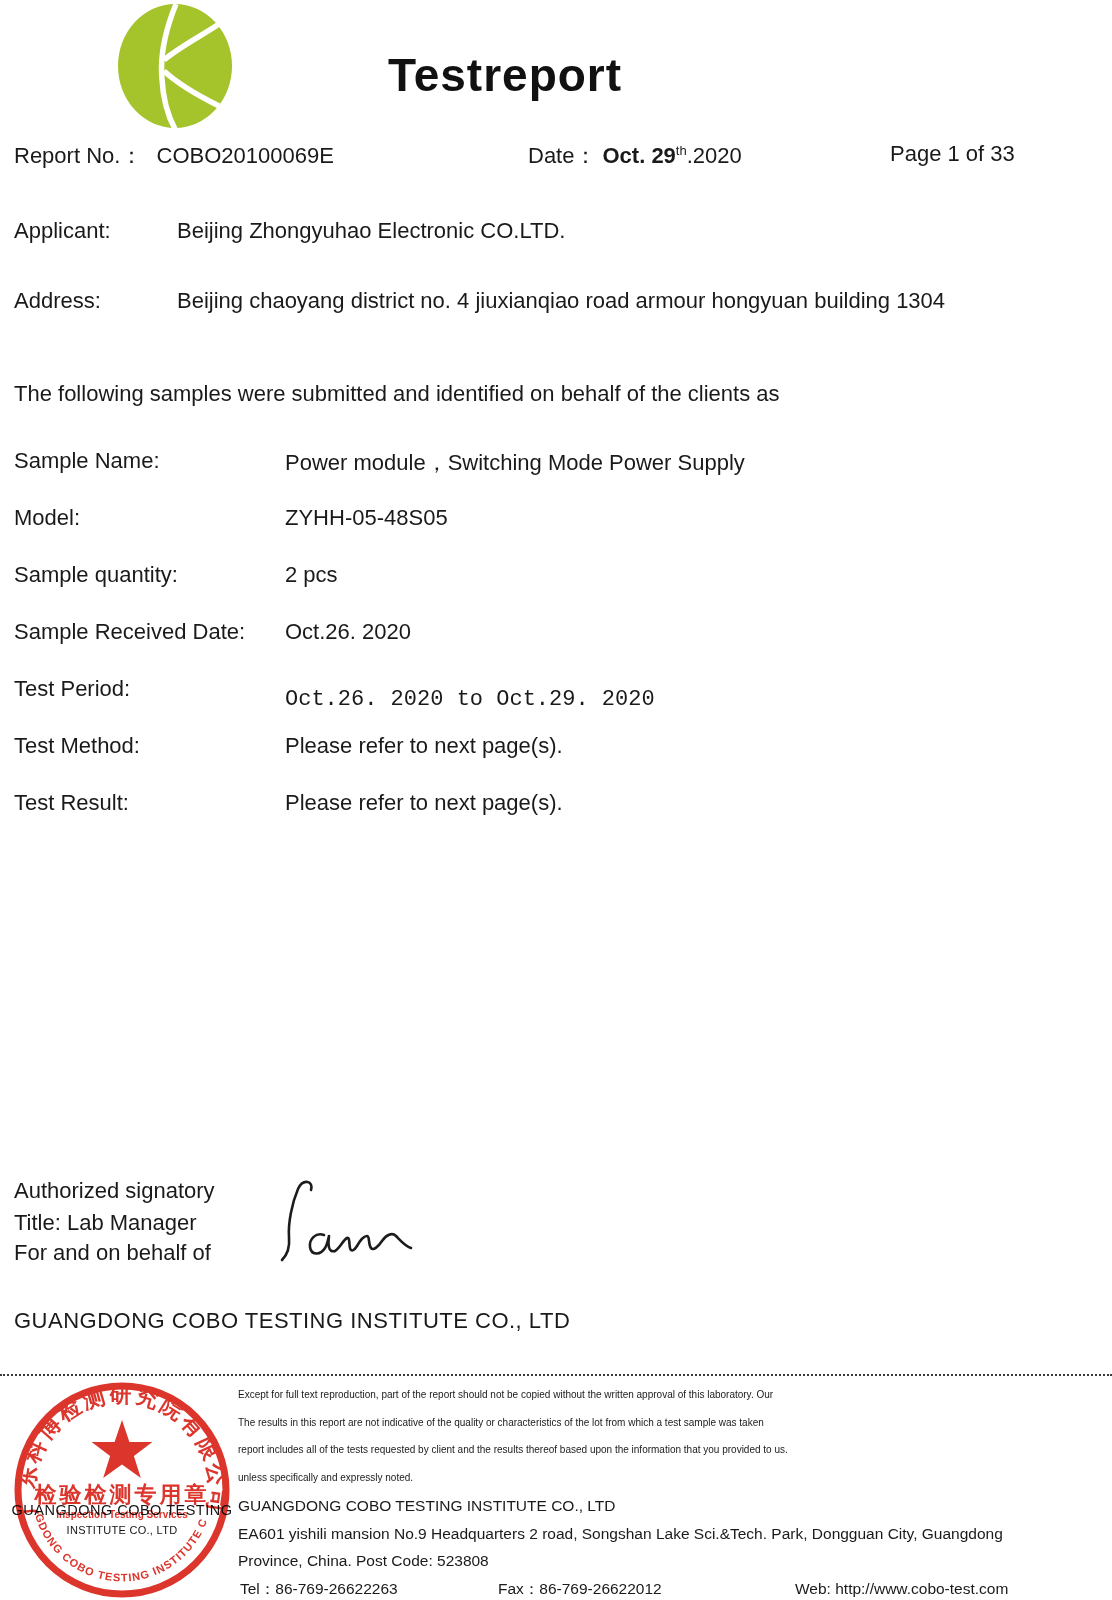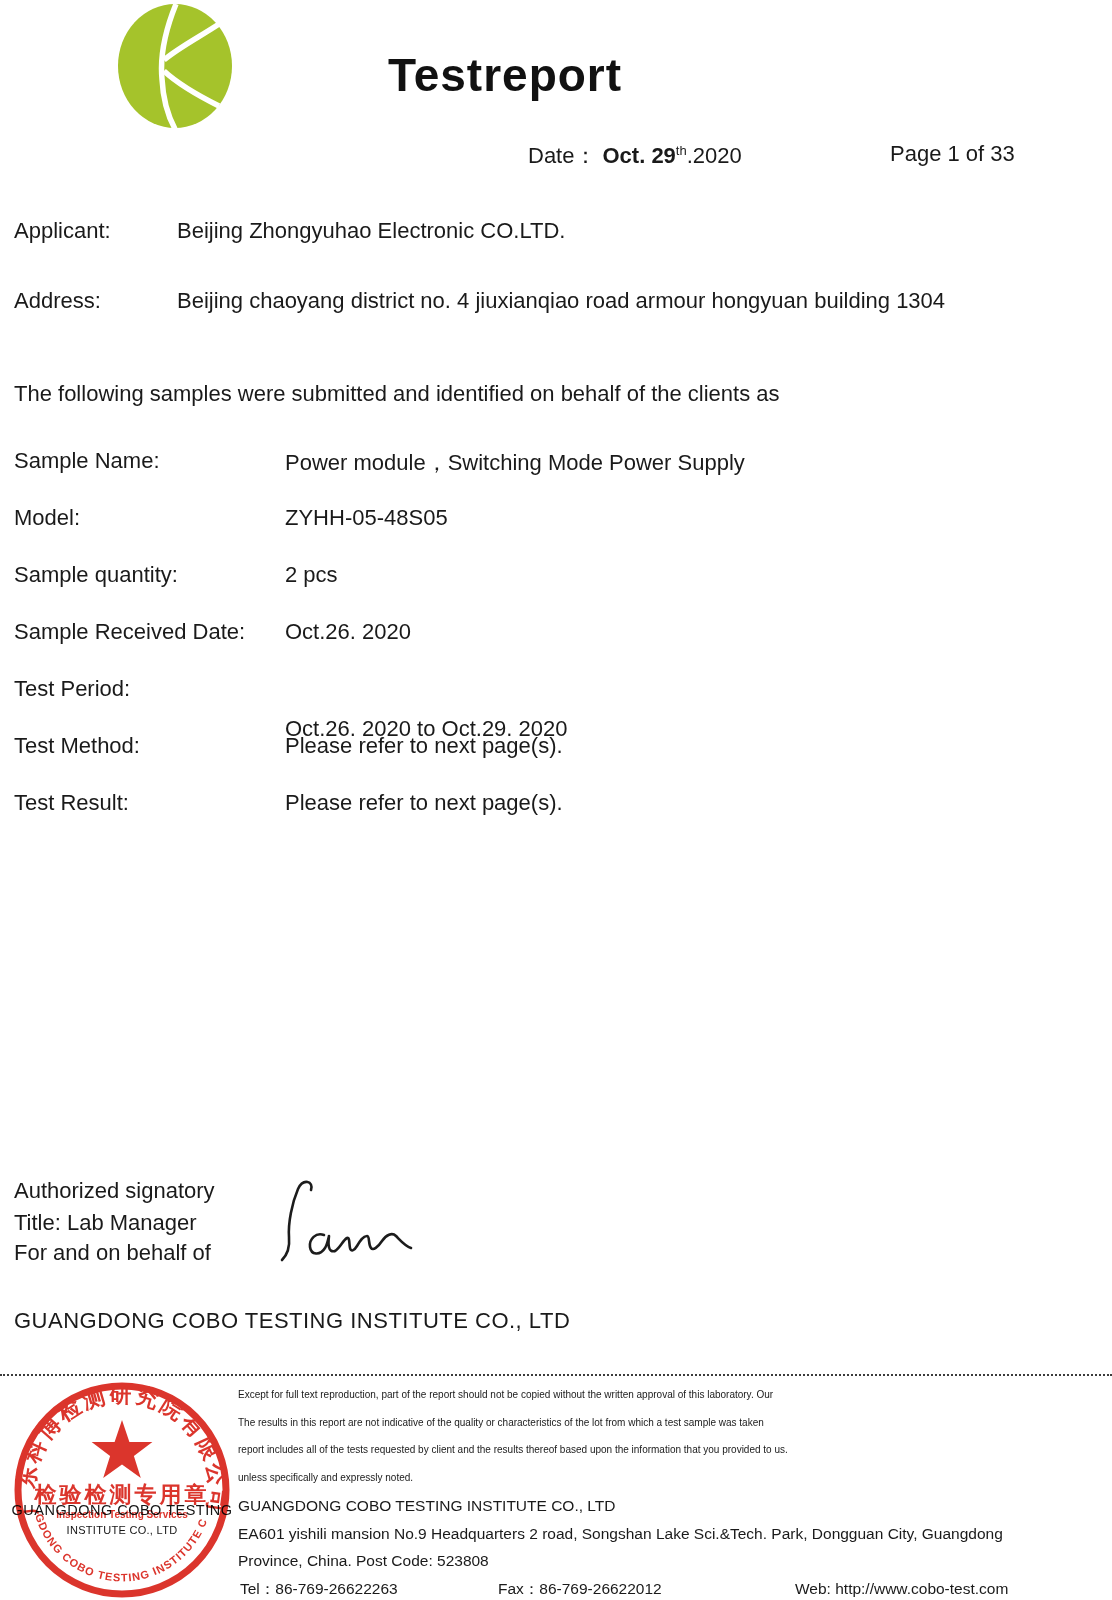--- a/index.html
+++ b/index.html
@@ -32,20 +32,24 @@
     <ellipse cx="57" cy="63" rx="57" ry="62" fill="#a5c32b"></ellipse>
     <path d="M58 1 C47 28 42 55 44 76 C45 96 50 113 57 126" stroke="#ffffff" stroke-width="5.5" fill="none"></path>
     <path d="M101 21 C83 33 60 45 46 57" stroke="#ffffff" stroke-width="5.5" fill="none"></path>
     <path d="M46 68 C60 81 85 95 101 103" stroke="#ffffff" stroke-width="5.5" fill="none"></path>
   </svg>
 
   <div class="abs title" style="left:388px;top:48px;">
     <span>Test</span><span class="w2">report</span>
   </div>
 
+  <div class="abs body-text" style="left:14px;top:141px;">
+    <span>Report No.：</span>
+    <span style="margin-left:8px;">COBO20100069E</span>
+  </div>
   <div class="abs body-text" style="left:528px;top:141px;">
     <span>Date：</span><span style="margin-left:6px;font-weight:bold;">Oct. 29</span><sup class="sup">th</sup><span>.2020</span>
   </div>
   <div class="abs body-text" style="left:890px;top:141px;">Page 1 of 33</div>
 
   <div class="abs body-text" style="left:14px;top:218px;">Applicant:</div>
   <div class="abs body-text" style="left:177px;top:218px;">Beijing Zhongyuhao Electronic CO.LTD.</div>
   <div class="abs body-text" style="left:14px;top:288px;">Address:</div>
   <div class="abs body-text" style="left:177px;top:288px;">Beijing chaoyang district no. 4 jiuxianqiao road armour hongyuan building 1304</div>
 
@@ -57,21 +61,21 @@
   <div class="abs body-text" style="left:14px;top:505px;">Model:</div>
   <div class="abs body-text" style="left:285px;top:505px;">ZYHH-05-48S05</div>
 
   <div class="abs body-text" style="left:14px;top:562px;">Sample quantity:</div>
   <div class="abs body-text" style="left:285px;top:562px;">2 pcs</div>
 
   <div class="abs body-text" style="left:14px;top:619px;">Sample Received Date:</div>
   <div class="abs body-text" style="left:285px;top:619px;">Oct.26. 2020</div>
 
   <div class="abs body-text" style="left:14px;top:676px;">Test Period:</div>
-  <div class="abs body-text" style="left:285px;top:716px;">Oct.26. 2020 to Oct.29. 2020</div>
+  <div class="abs body-text" style="left:285px;top:687px;font-family:Liberation Mono, monospace;">Oct.26. 2020 to Oct.29. 2020</div>
 
   <div class="abs body-text" style="left:14px;top:733px;">Test Method:</div>
   <div class="abs body-text" style="left:285px;top:733px;">Please refer to next page(s).</div>
 
   <div class="abs body-text" style="left:14px;top:790px;">Test Result:</div>
   <div class="abs body-text" style="left:285px;top:790px;">Please refer to next page(s).</div>
 
   <div class="abs body-text" style="left:14px;top:1178px;">Authorized signatory</div>
   <div class="abs body-text" style="left:14px;top:1210px;">Title: Lab Manager</div>
 

